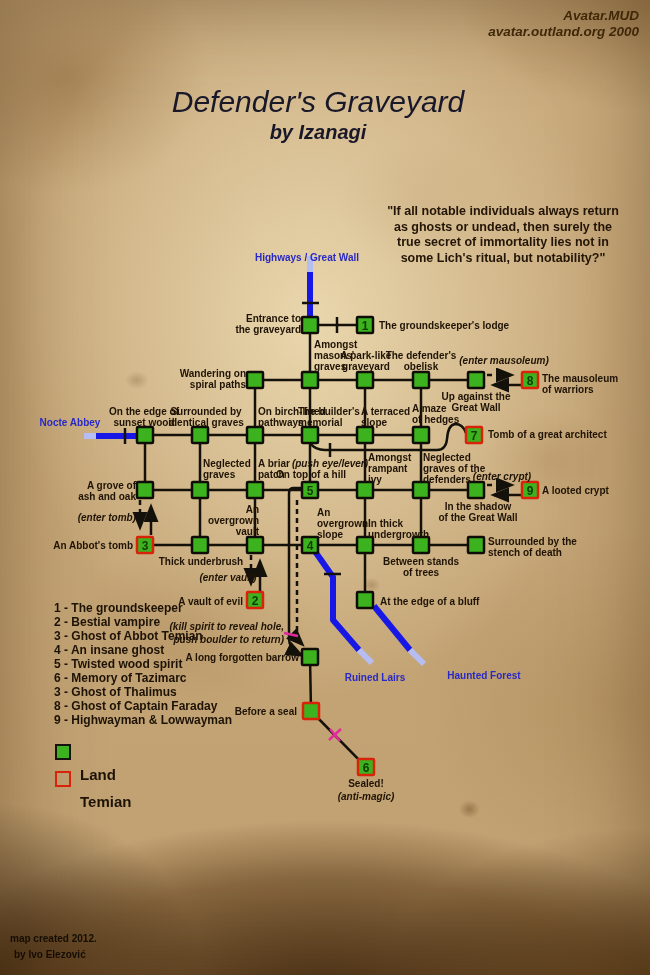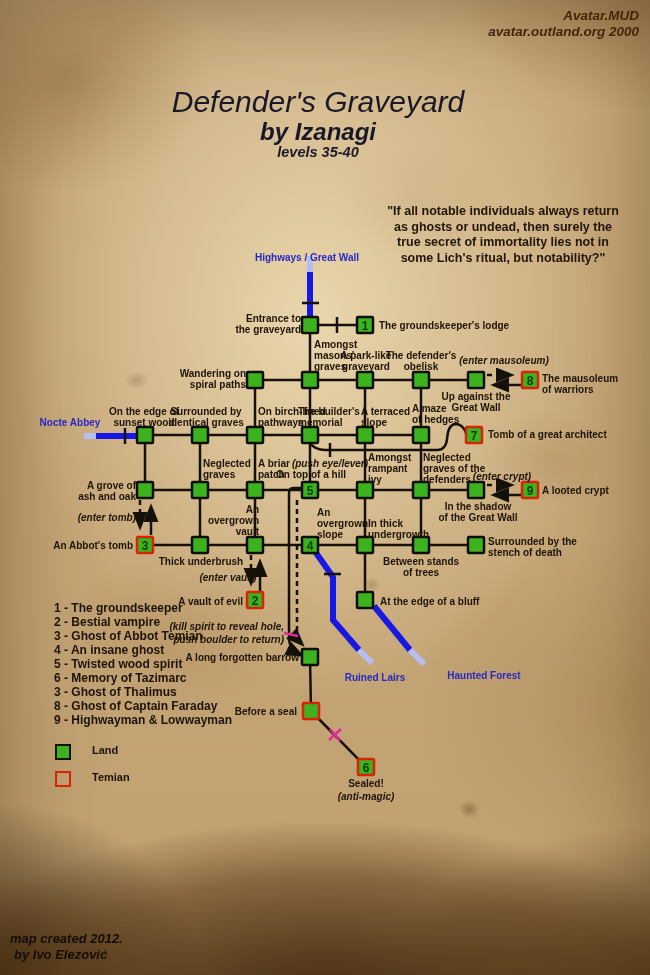--- a/index.html
+++ b/index.html
@@ -24,33 +24,33 @@
       linear-gradient(#c9ab7e, #c0a070);
     box-shadow:inset 0 0 90px rgba(90,60,26,.55);
     padding-left:48px;
   }
   svg.map{position:absolute;left:0;top:0;}
 
   .hdr{position:absolute;top:8px;right:13px;text-align:right;
        font-weight:700;font-style:italic;font-size:13.5px;line-height:16px;color:#3f2708;}
   .titleblock{position:absolute;left:98px;top:86px;width:440px;text-align:center;color:#191829;}
   .titleblock .t1{font-size:30px;font-weight:400;font-style:italic;line-height:32px;}
-  .titleblock .t2{font-size:24px;font-weight:700;font-style:italic;line-height:24px;margin-top:2px;}
+  .titleblock .t2{font-size:20px;font-weight:700;font-style:italic;line-height:24px;margin-top:2px;}
   .titleblock .t3{font-size:14.5px;font-weight:700;font-style:italic;line-height:17px;}
   .quote{position:absolute;left:384px;top:204px;width:238px;text-align:center;
          font-size:12.5px;font-weight:600;line-height:15.5px;color:#221406;}
   .legendlist{position:absolute;left:54px;top:601px;font-size:12px;font-weight:700;
               line-height:14px;color:#1d1206;}
   .sw{position:absolute;width:12px;height:12px;}
   .sw.land{left:55px;top:744px;background:#3cb31e;border:2px solid #14120a;}
   .sw.cursed{left:55px;top:771px;background:transparent;border:2px solid #d8230a;}
-  .swlab{position:absolute;left:92px;font-size:11px;font-weight:700;color:#1d1206;}
+  .swlab{position:absolute;left:80px;font-size:15px;font-weight:700;color:#1d1206;margin-top:22px;}
   .swlab.l1{top:744px;} .swlab.l2{top:771px;}
-  .credit{position:absolute;left:10px;top:931px;font-size:13px;font-weight:700;
-          font-style:italic;line-height:16px;color:#150d04;}
+  .credit{position:absolute;left:10px;top:931px;font-size:10px;font-weight:700;
+          line-height:16px;color:#150d04;}
   .credit .ind{margin-left:4px;}
 
   svg text{font-family:"Liberation Sans",sans-serif;font-size:10px;font-weight:700;fill:#1f1305;}
   svg text.it{font-style:italic;font-weight:600;}
   svg text.num{font-size:12px;fill:#123c00;text-anchor:middle;}
   svg text.bluetxt{fill:#2929c4;font-weight:700;}
   .edge{stroke:#14110a;stroke-width:2.5;fill:none;}
   .dash{stroke-dasharray:5 4;}
   .hw{stroke:#1818e6;stroke-width:6;fill:none;stroke-linejoin:round;}
   .hwl{stroke:#b6bdf2;stroke-width:6;fill:none;}
@@ -62,21 +62,20 @@
 <div class="page">
 
   <div class="hdr">
     <div>Avatar.MUD</div>
     <div>avatar.outland.org 2000</div>
   </div>
 
   <div class="titleblock">
     <div class="t1">Defender's Graveyard</div>
     <div class="t2">by Izanagi</div>
-    <div class="t3">levels 35-40</div>
   </div>
 
   <div class="quote">"If all notable individuals always return as ghosts or undead, then surely the true secret of immortality lies not in some Lich's ritual, but notability?"</div>
 
   <svg class="map" width="650" height="975" viewBox="0 0 650 975">
     <defs>
       <marker id="arr" markerWidth="9" markerHeight="8" refX="6" refY="3" orient="auto">
         <path d="M0,0 L7.5,3 L0,6 z" fill="#14110a"></path>
       </marker>
     </defs>

